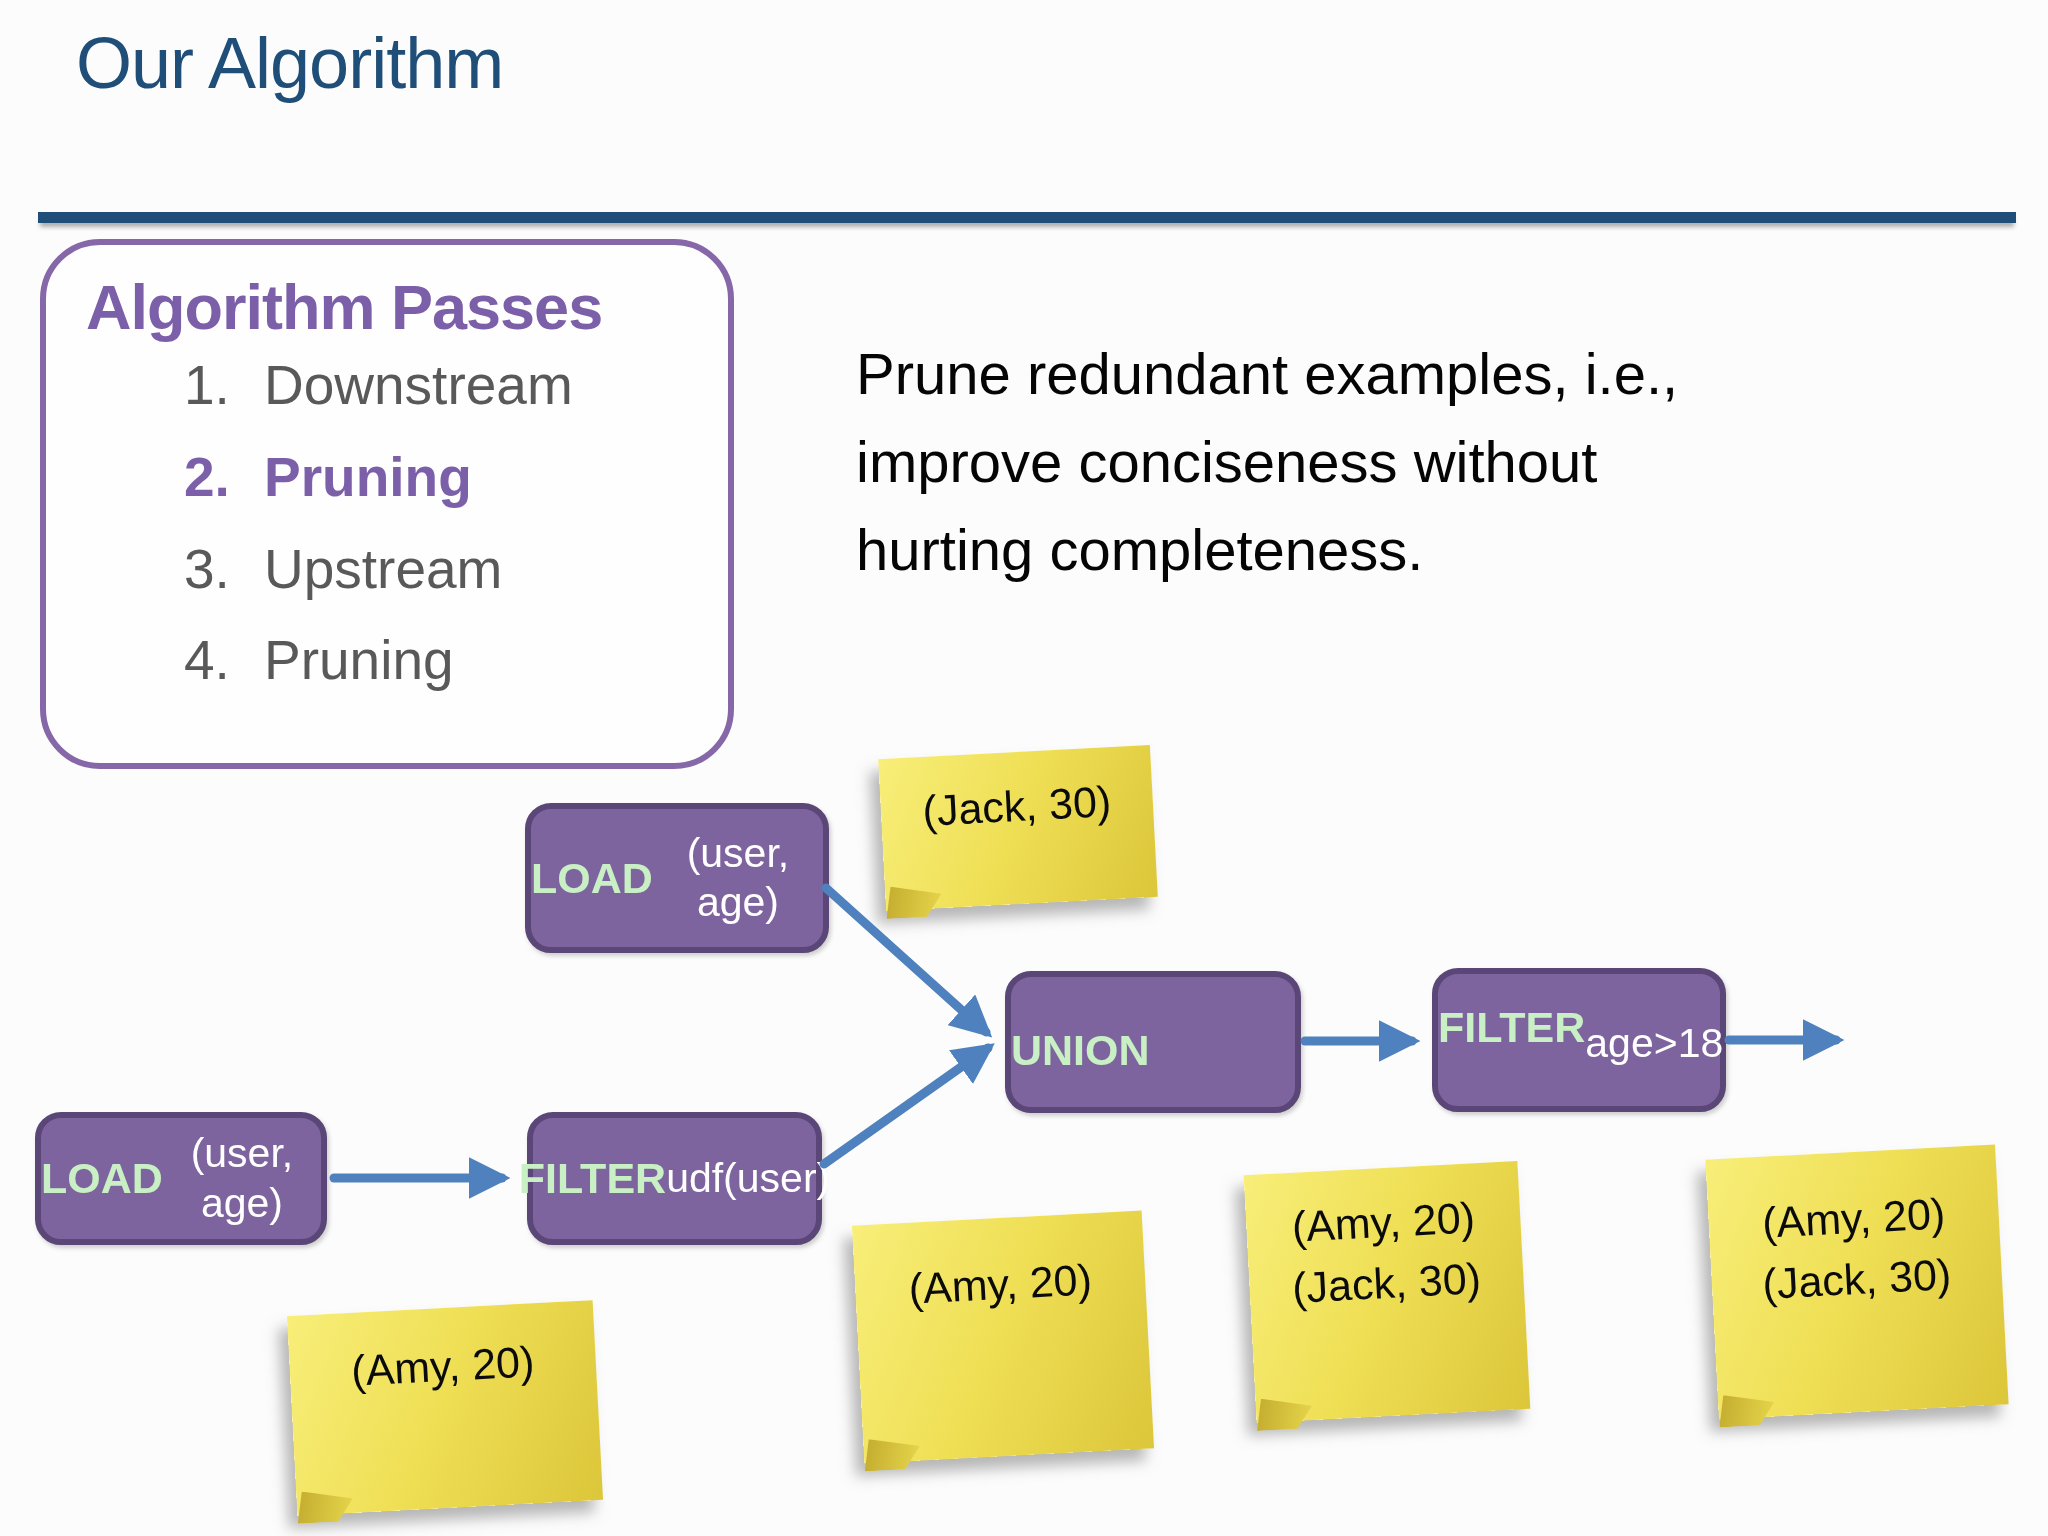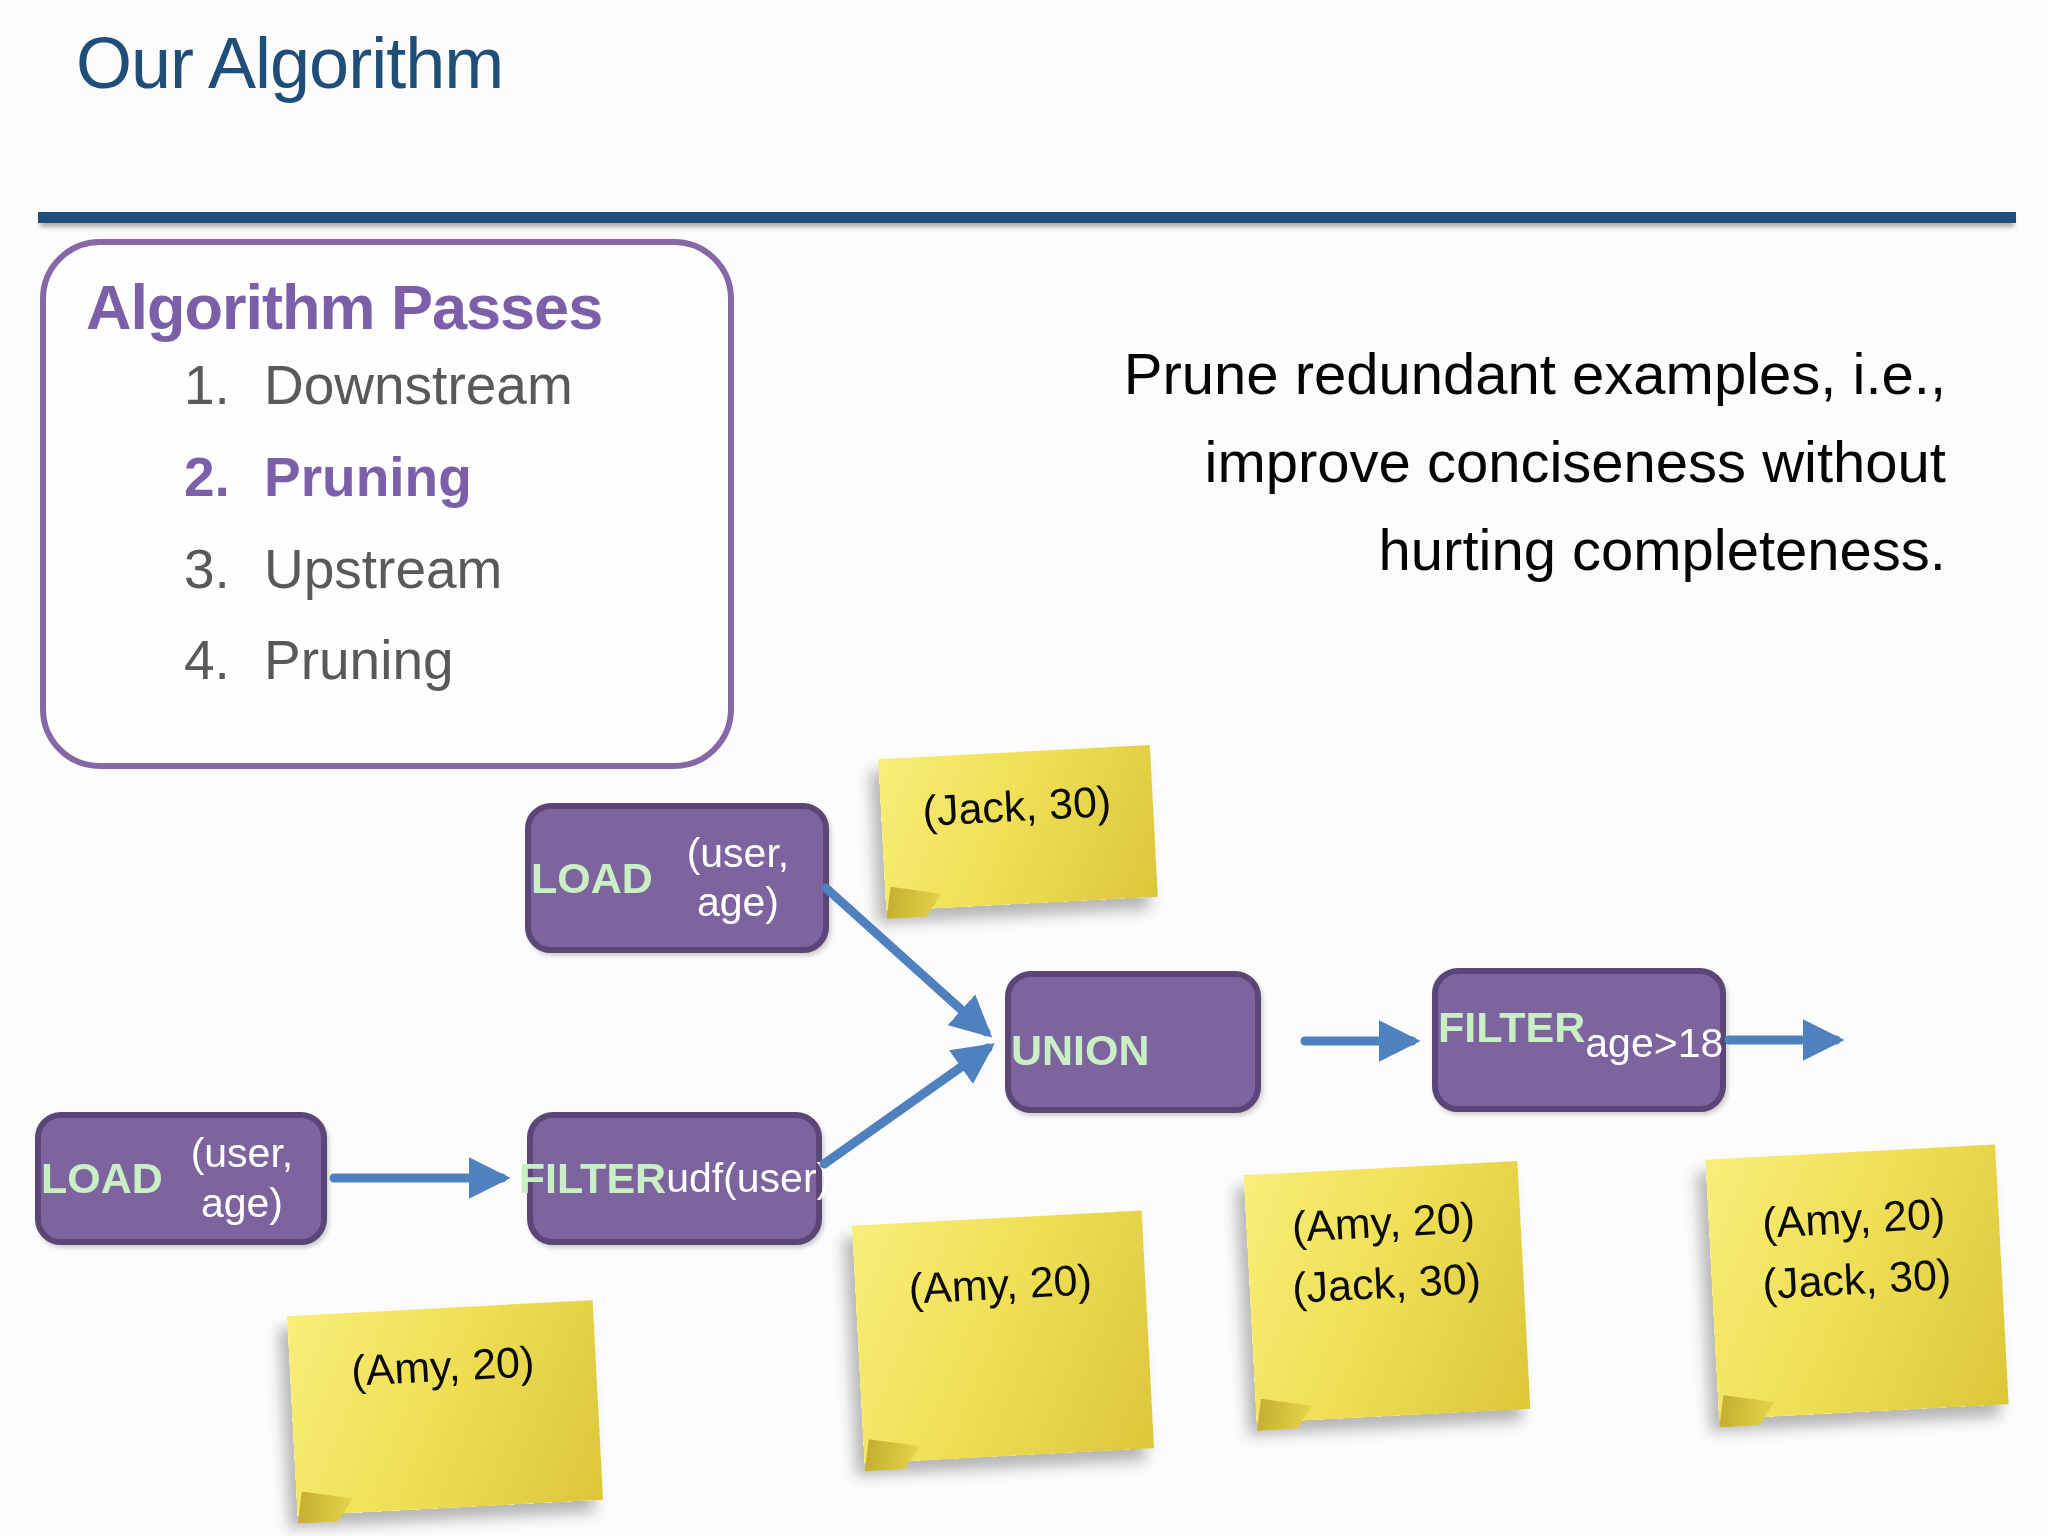--- a/index.html
+++ b/index.html
@@ -36,21 +36,21 @@
   .passes li{
     font-size:55px;color:#595959;line-height:1.05;margin-bottom:34px;
     white-space:nowrap;
   }
   .passes li .num{display:inline-block;width:80px;}
   .passes li.active{color:#7b5fa9;font-weight:700;}
 
   
   .callout{
     position:absolute;left:856px;top:330px;width:1090px;
-    font-size:58px;line-height:1.52;text-align:right;color:#050505;
+    font-size:58px;line-height:1.52;text-align:left;color:#050505;
   }
 
   
   .node{
     position:absolute;box-sizing:border-box;
     background:#7e649e;border:6px solid #5a4677;border-radius:26px;
     display:flex;justify-content:center;align-items:center;
     text-align:center;z-index:4;
     box-shadow:2px 3px 4px rgba(120,120,120,.35);
   }
@@ -101,21 +101,21 @@
     <div>Prune redundant examples, i.e.,</div>
     <div>improve conciseness without</div>
     <div>hurting completeness.</div>
   </div>
 
   <div class="node" style="left:525px;top:803px;width:304px;height:150px;">
     <div class="op">LOAD</div>
     <div class="arg">(user, age)</div>
   </div>
 
-  <div class="node top-label" style="left:1005px;top:971px;width:256px;height:142px;">
+  <div class="node top-label" style="left:1005px;top:971px;width:296px;height:142px;">
     <div class="op">UNION</div>
     <div class="arg"></div>
   </div>
 
   <div class="node overflow-label" style="left:1432px;top:968px;width:294px;height:144px;">
     <div class="op">FILTER</div>
     <div class="arg">age&gt;18</div>
   </div>
 
   <div class="node" style="left:35px;top:1112px;width:292px;height:133px;">

